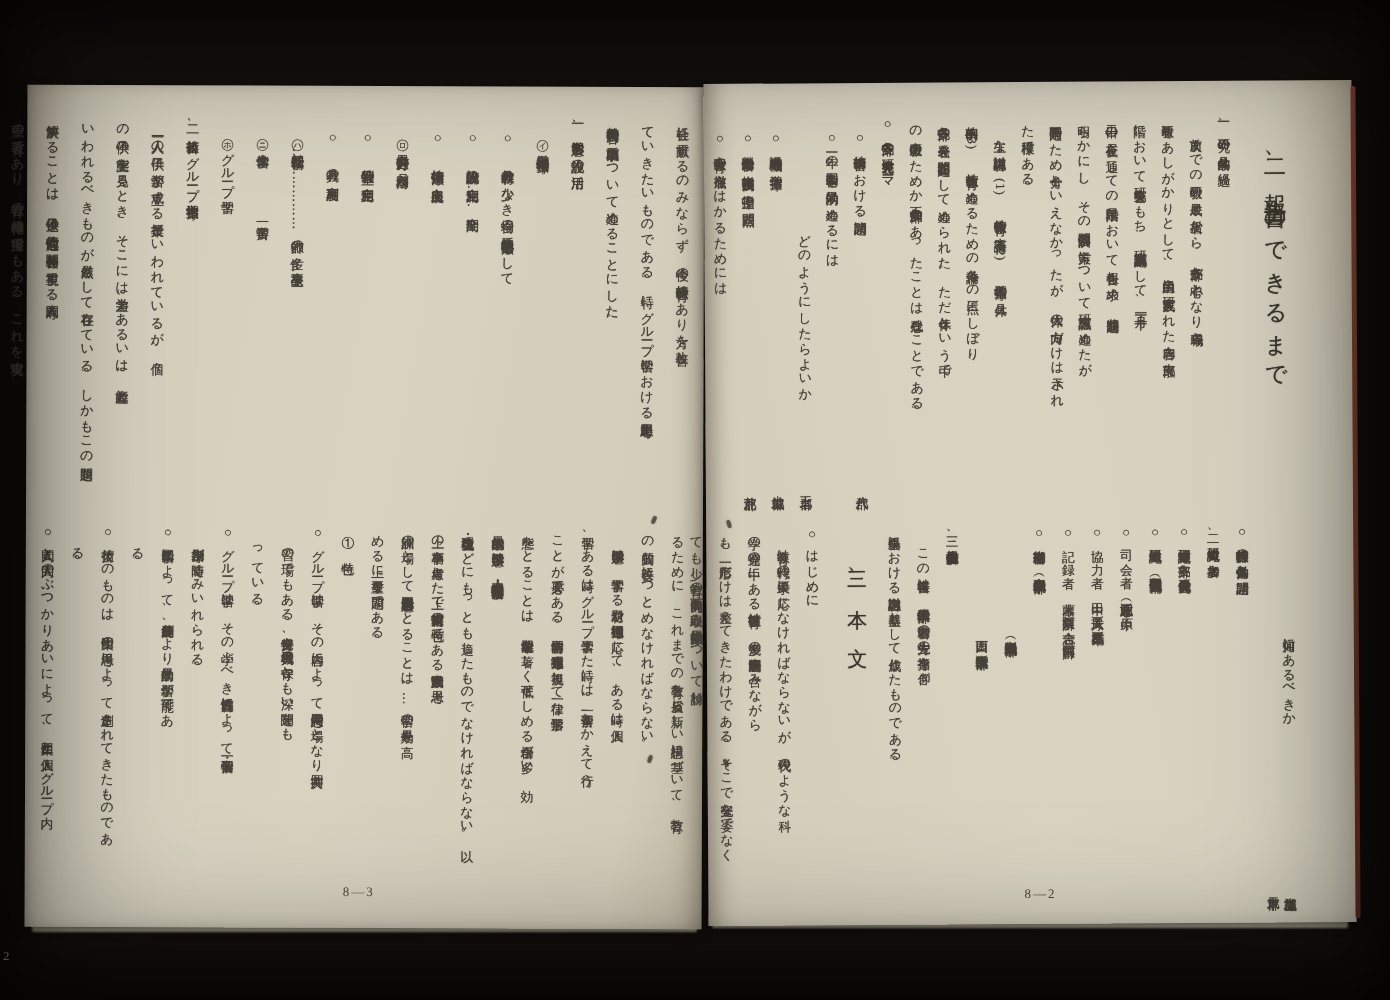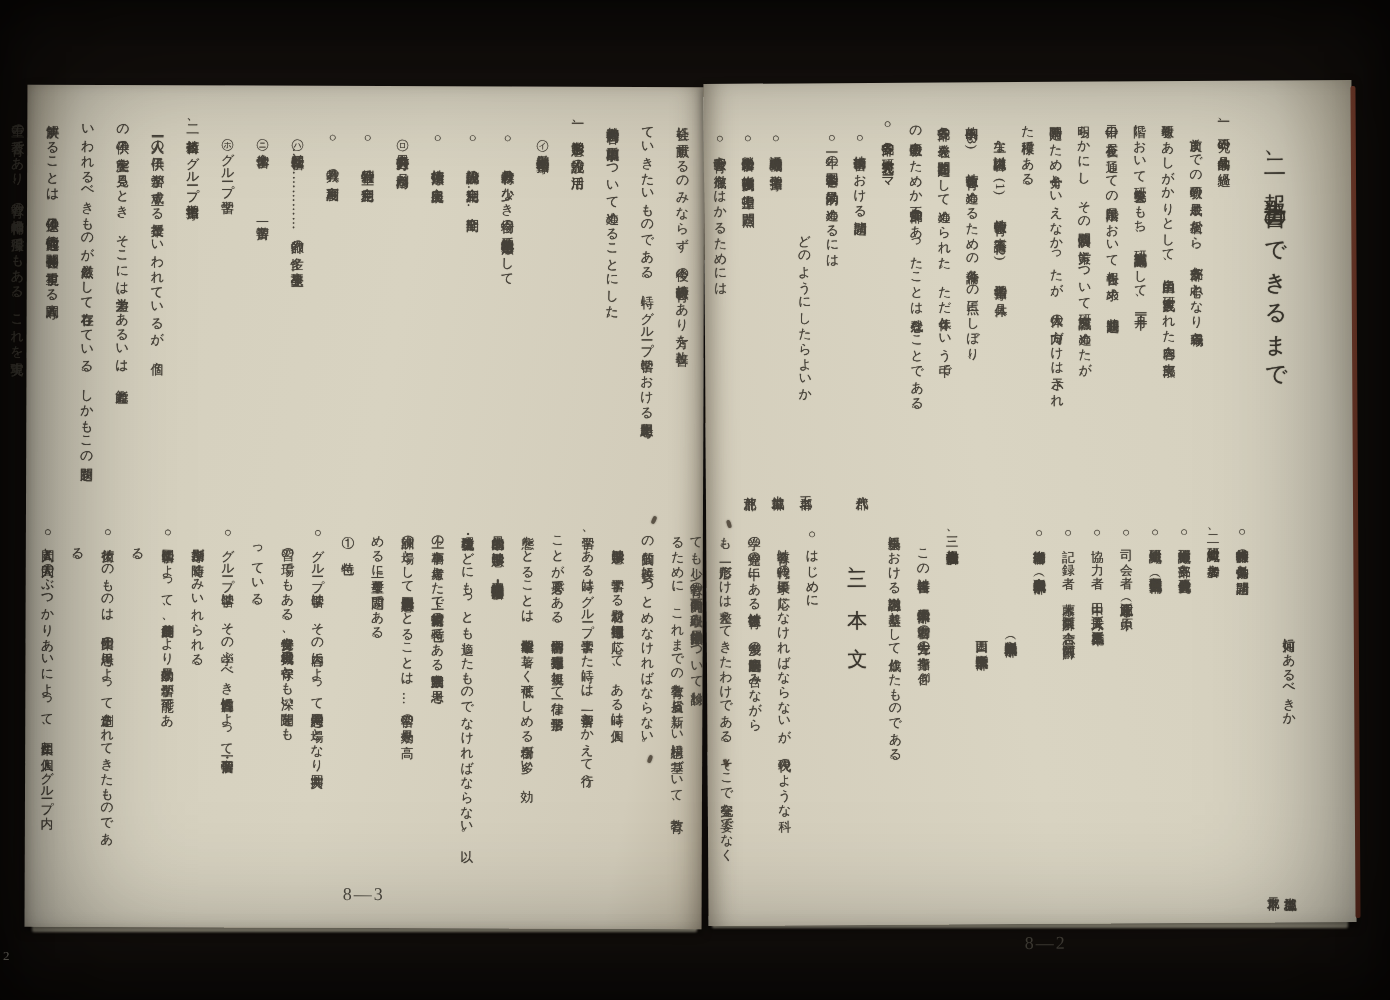--- a/index.html
+++ b/index.html
@@ -64,24 +64,24 @@
     text-shadow:0 0 1px rgba(55,50,40,.9);
   }
   .col.big{
     font-size:20px;letter-spacing:9px;color:#3a362e;
     margin-left:24px;margin-right:14px;
     text-shadow:0 0 1px rgba(55,50,40,.9);
   }
   .col.heading{color:#413d34;}
   .pnum{
     position:absolute;writing-mode:horizontal-tb;
-    font-size:18px;letter-spacing:2px;color:#4d4940;font-family:Liberation Serif, serif;
+    font-size:13px;letter-spacing:2px;color:#4d4940;font-family:Liberation Serif, serif;
   }
   .pnum-left{left:318px;top:798px;}
-  .pnum-right{left:316px;top:804px;margin-top:47px;}
+  .pnum-right{left:316px;top:804px;}
   .staple{
     position:absolute;z-index:3;width:4px;height:8px;
     background:#473e32;border-radius:40%;opacity:.85;
     box-shadow:0 0 2px rgba(30,25,18,.6);
   }
   .corner-mark{
     position:absolute;left:3px;top:948px;z-index:4;
     color:#c9c4b4;font-size:13px;
   }
   .vignette{

